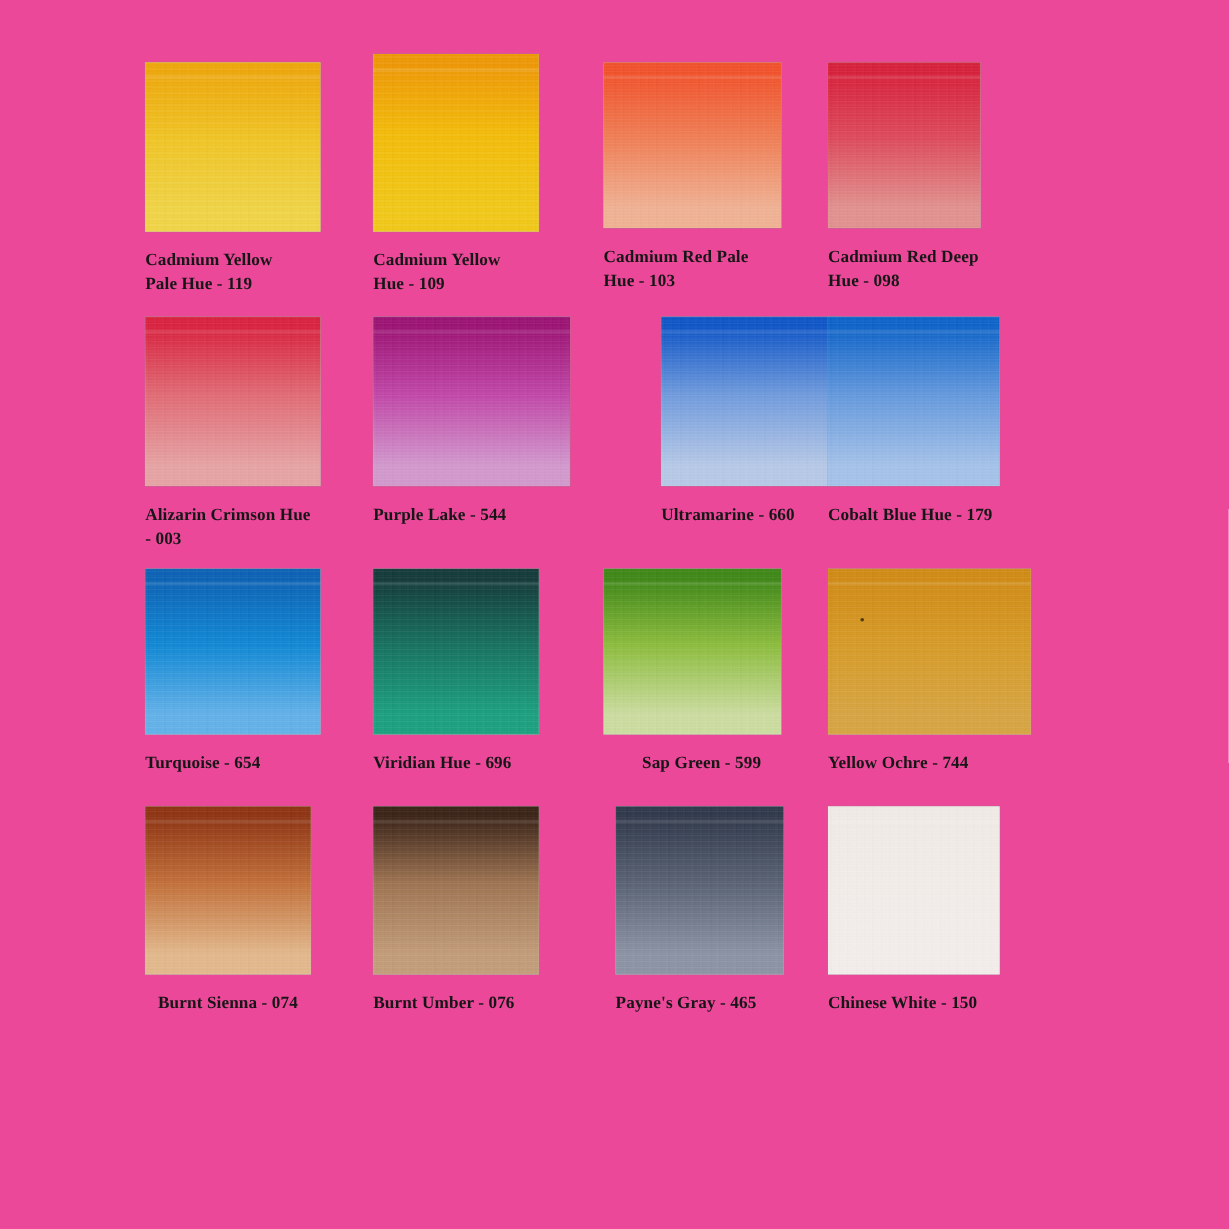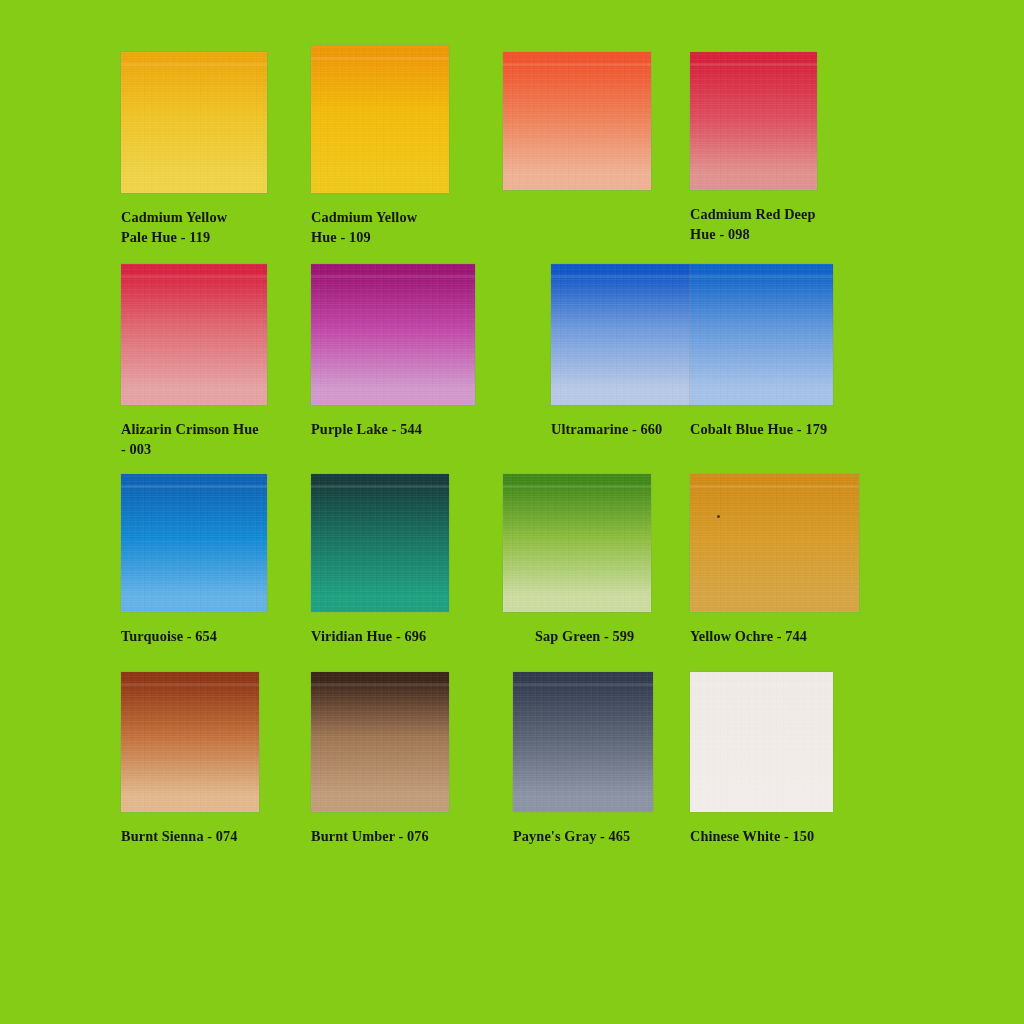--- a/index.html
+++ b/index.html
@@ -71,21 +71,21 @@
     width: 3px;
     height: 3px;
     border-radius: 50%;
     background: #3a2a10;
     opacity: 0.85;
   }
 </style>
 </head>
 <body>
 
-<div id="page" style="background: #84cc16;">
+<div id="page" style="background: #ec4899;">
   <div id="swatch-grid">
       <div class="swatch-cell" style="left: 121px; top: 52px; width: 146px;">
         <div class="swatch-chip" style="height: 141px; background-image: linear-gradient(rgb(237, 167, 11) 0%, rgb(237, 167, 11) 6%, rgb(239, 196, 37) 46%, rgb(239, 211, 70) 88%, rgb(239, 211, 70) 100%);">
           <div class="grain"></div>
           <div class="streak"></div>
         </div>
         <div class="swatch-label" style="color: rgb(22, 22, 22);">Cadmium Yellow
 Pale Hue - 119</div>
       </div>
       <div class="swatch-cell" style="left: 311px; top: 45px; width: 138px;">
@@ -94,20 +94,22 @@
           <div class="streak"></div>
         </div>
         <div class="swatch-label" style="color: rgb(22, 22, 22);">Cadmium Yellow
 Hue - 109</div>
       </div>
       <div class="swatch-cell" style="left: 503px; top: 52px; width: 148px;">
         <div class="swatch-chip" style="height: 138px; background-image: linear-gradient(rgb(240, 81, 42) 0%, rgb(240, 81, 42) 6%, rgb(239, 126, 85) 46%, rgb(239, 177, 147) 88%, rgb(239, 177, 147) 100%);">
           <div class="grain"></div>
           <div class="streak"></div>
         </div>
+        <div class="swatch-label" style="color: rgb(22, 22, 22);">Cadmium Red Pale
+Hue - 103</div>
       </div>
       <div class="swatch-cell" style="left: 690px; top: 52px; width: 127px;">
         <div class="swatch-chip" style="height: 138px; background-image: linear-gradient(rgb(214, 32, 58) 0%, rgb(214, 32, 58) 6%, rgb(221, 74, 92) 46%, rgb(224, 145, 142) 88%, rgb(224, 145, 142) 100%);">
           <div class="grain"></div>
           <div class="streak"></div>
         </div>
         <div class="swatch-label" style="color: rgb(22, 22, 22);">Cadmium Red Deep
 Hue - 098</div>
       </div>
       <div class="swatch-cell" style="left: 121px; top: 264px; width: 146px;">
@@ -166,21 +168,21 @@
           <div class="streak"></div>
           <div class="dot-speck" style="left: 16%; top: 30%;"></div>
         </div>
         <div class="swatch-label" style="color: rgb(22, 22, 22);">Yellow Ochre - 744</div>
       </div>
       <div class="swatch-cell" style="left: 121px; top: 672px; width: 138px;">
         <div class="swatch-chip" style="height: 140px; background-image: linear-gradient(rgb(142, 52, 19) 0%, rgb(142, 52, 19) 6%, rgb(194, 112, 58) 46%, rgb(226, 184, 140) 88%, rgb(226, 184, 140) 100%);">
           <div class="grain"></div>
           <div class="streak"></div>
         </div>
-        <div class="swatch-label" style="color: rgb(22, 22, 22);">Burnt Sienna  - 074</div>
+        <div class="swatch-label" style="color: rgb(22, 22, 22); text-align: center;">Burnt Sienna  - 074</div>
       </div>
       <div class="swatch-cell" style="left: 311px; top: 672px; width: 138px;">
         <div class="swatch-chip" style="height: 140px; background-image: linear-gradient(rgb(58, 35, 23) 0%, rgb(58, 35, 23) 6%, rgb(158, 116, 82) 46%, rgb(193, 156, 121) 88%, rgb(193, 156, 121) 100%);">
           <div class="grain"></div>
           <div class="streak"></div>
         </div>
         <div class="swatch-label" style="color: rgb(22, 22, 22);">Burnt Umber - 076</div>
       </div>
       <div class="swatch-cell" style="left: 513px; top: 672px; width: 140px;">
         <div class="swatch-chip" style="height: 140px; background-image: linear-gradient(rgb(48, 57, 75) 0%, rgb(48, 57, 75) 6%, rgb(90, 99, 116) 46%, rgb(139, 147, 164) 88%, rgb(139, 147, 164) 100%);">

